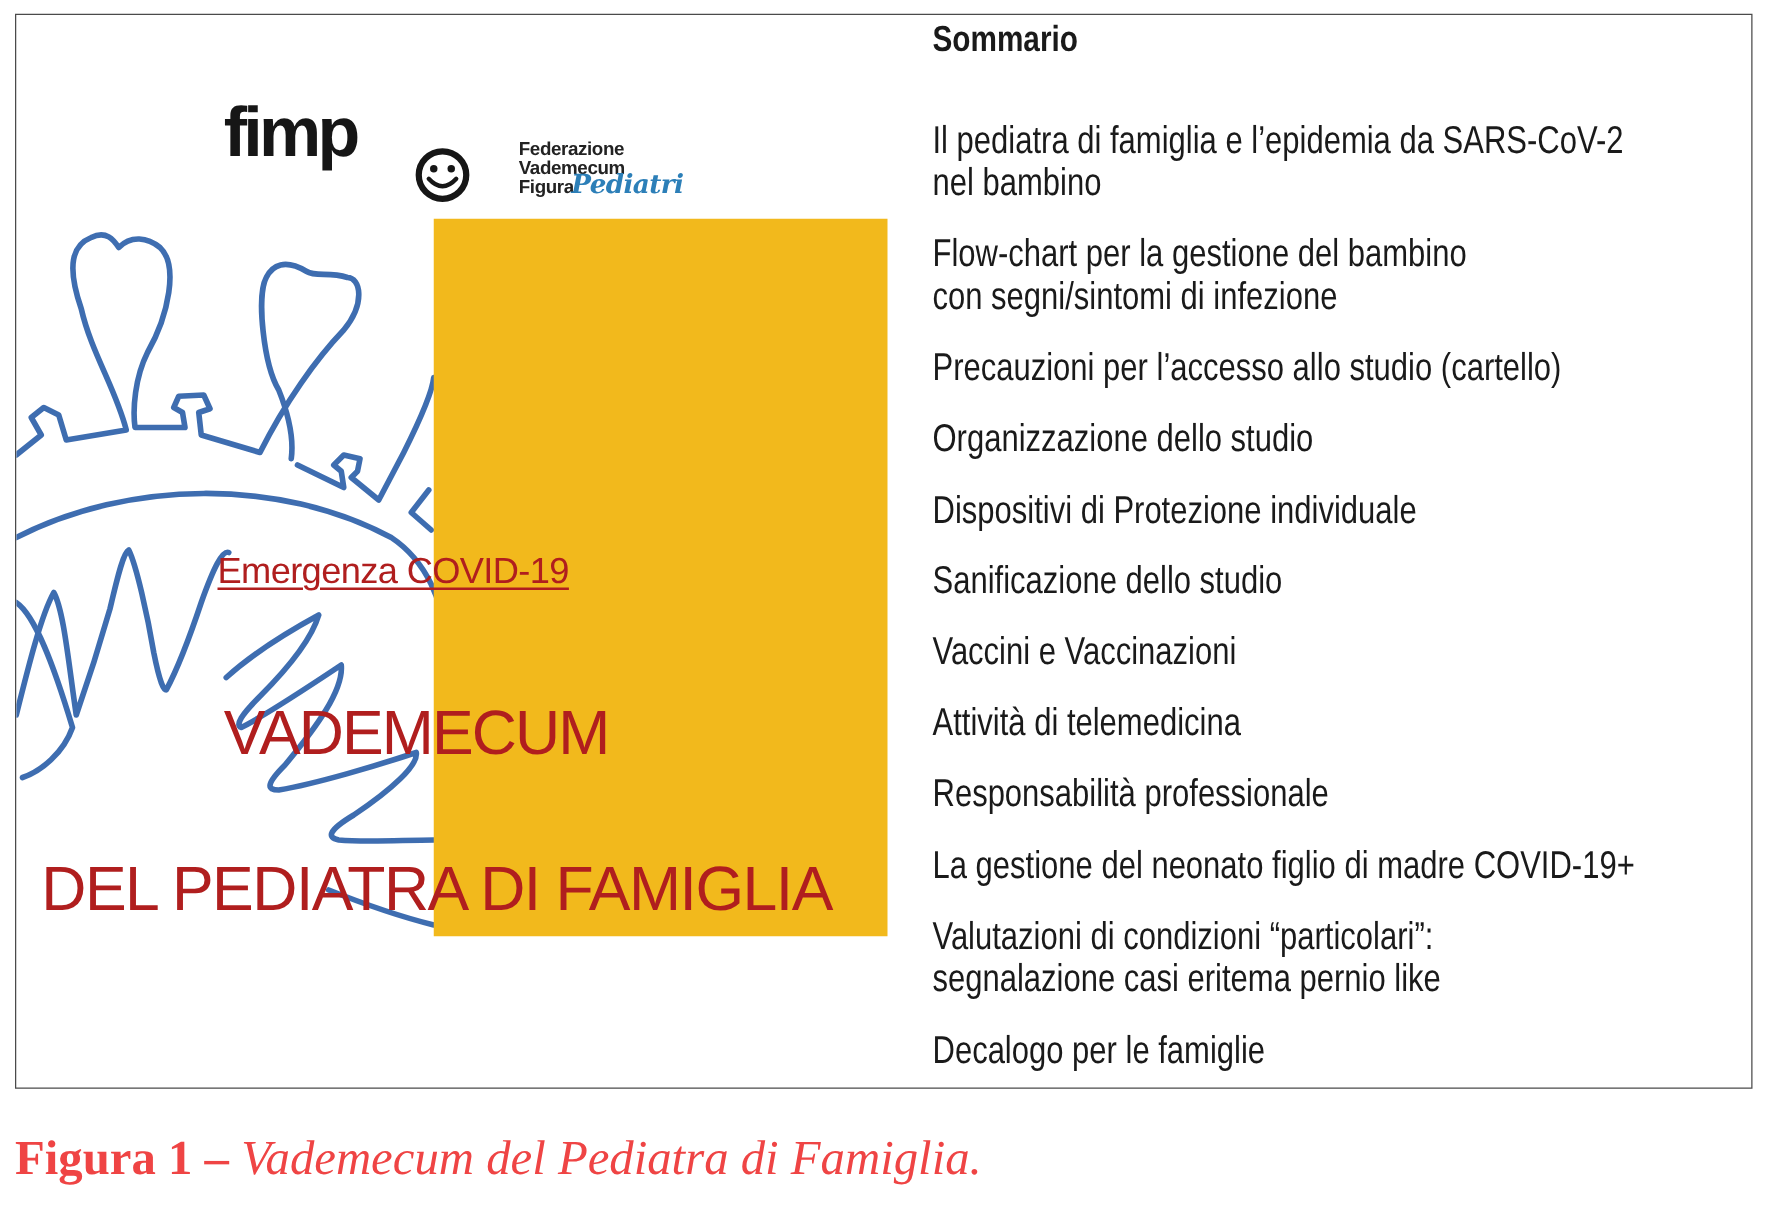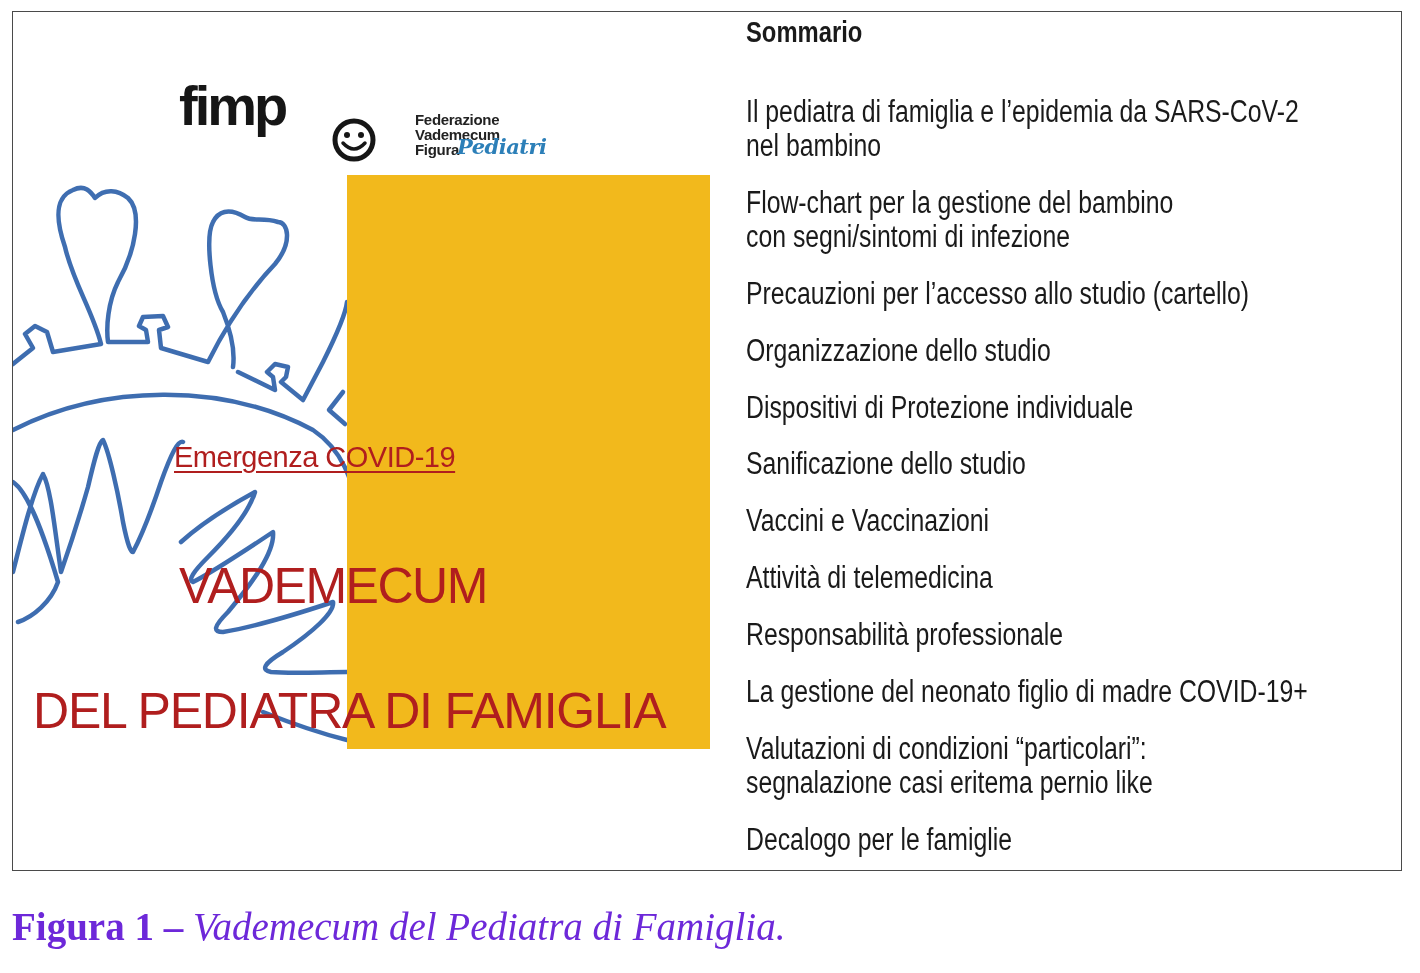--- a/index.html
+++ b/index.html
@@ -154,21 +154,21 @@
       white-space: nowrap;
     }
     .summary-item span { display: block; }
     
     .caption {
       position: absolute;
       left: 12px;
       top: 904px;
       font-family: "Liberation Serif", serif;
       font-size: 39px;
-      color: #6d28d9;
+      color: #ef4444;
       white-space: nowrap;
     }
     .caption-label {
       font-weight: bold;
     }
     .caption-text {
       font-style: italic;
     }
   </style>
 </head>

